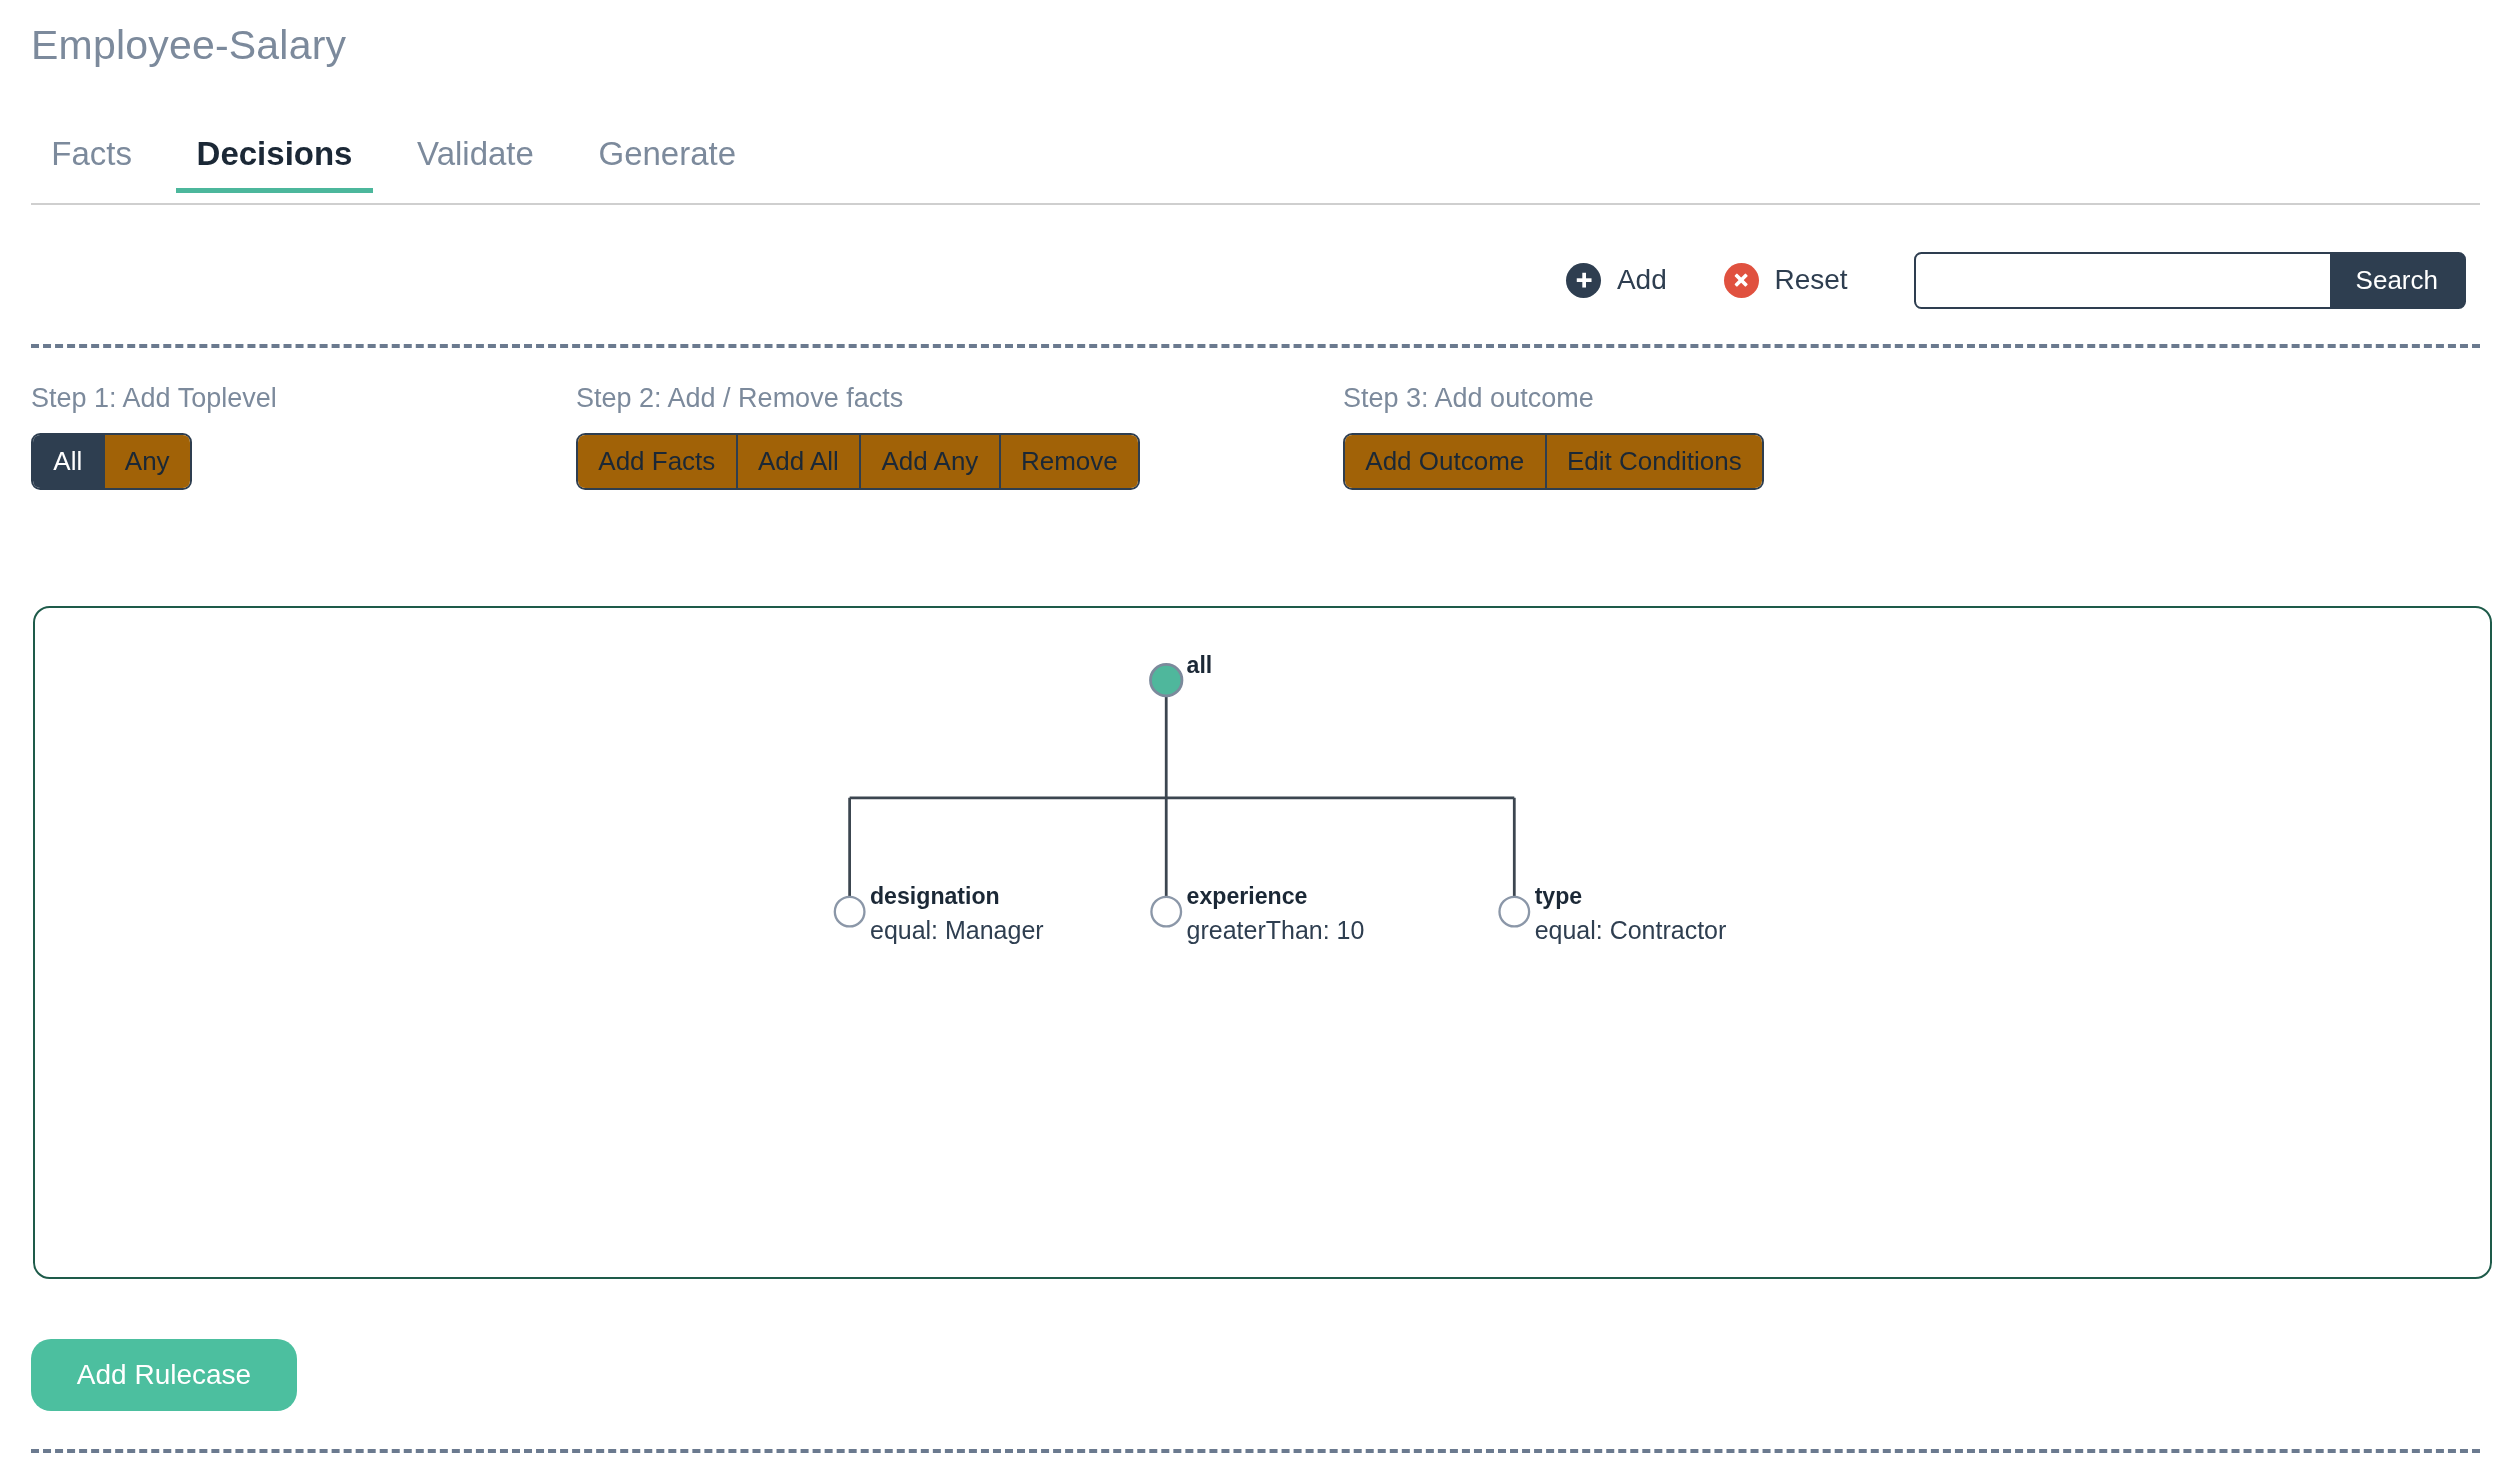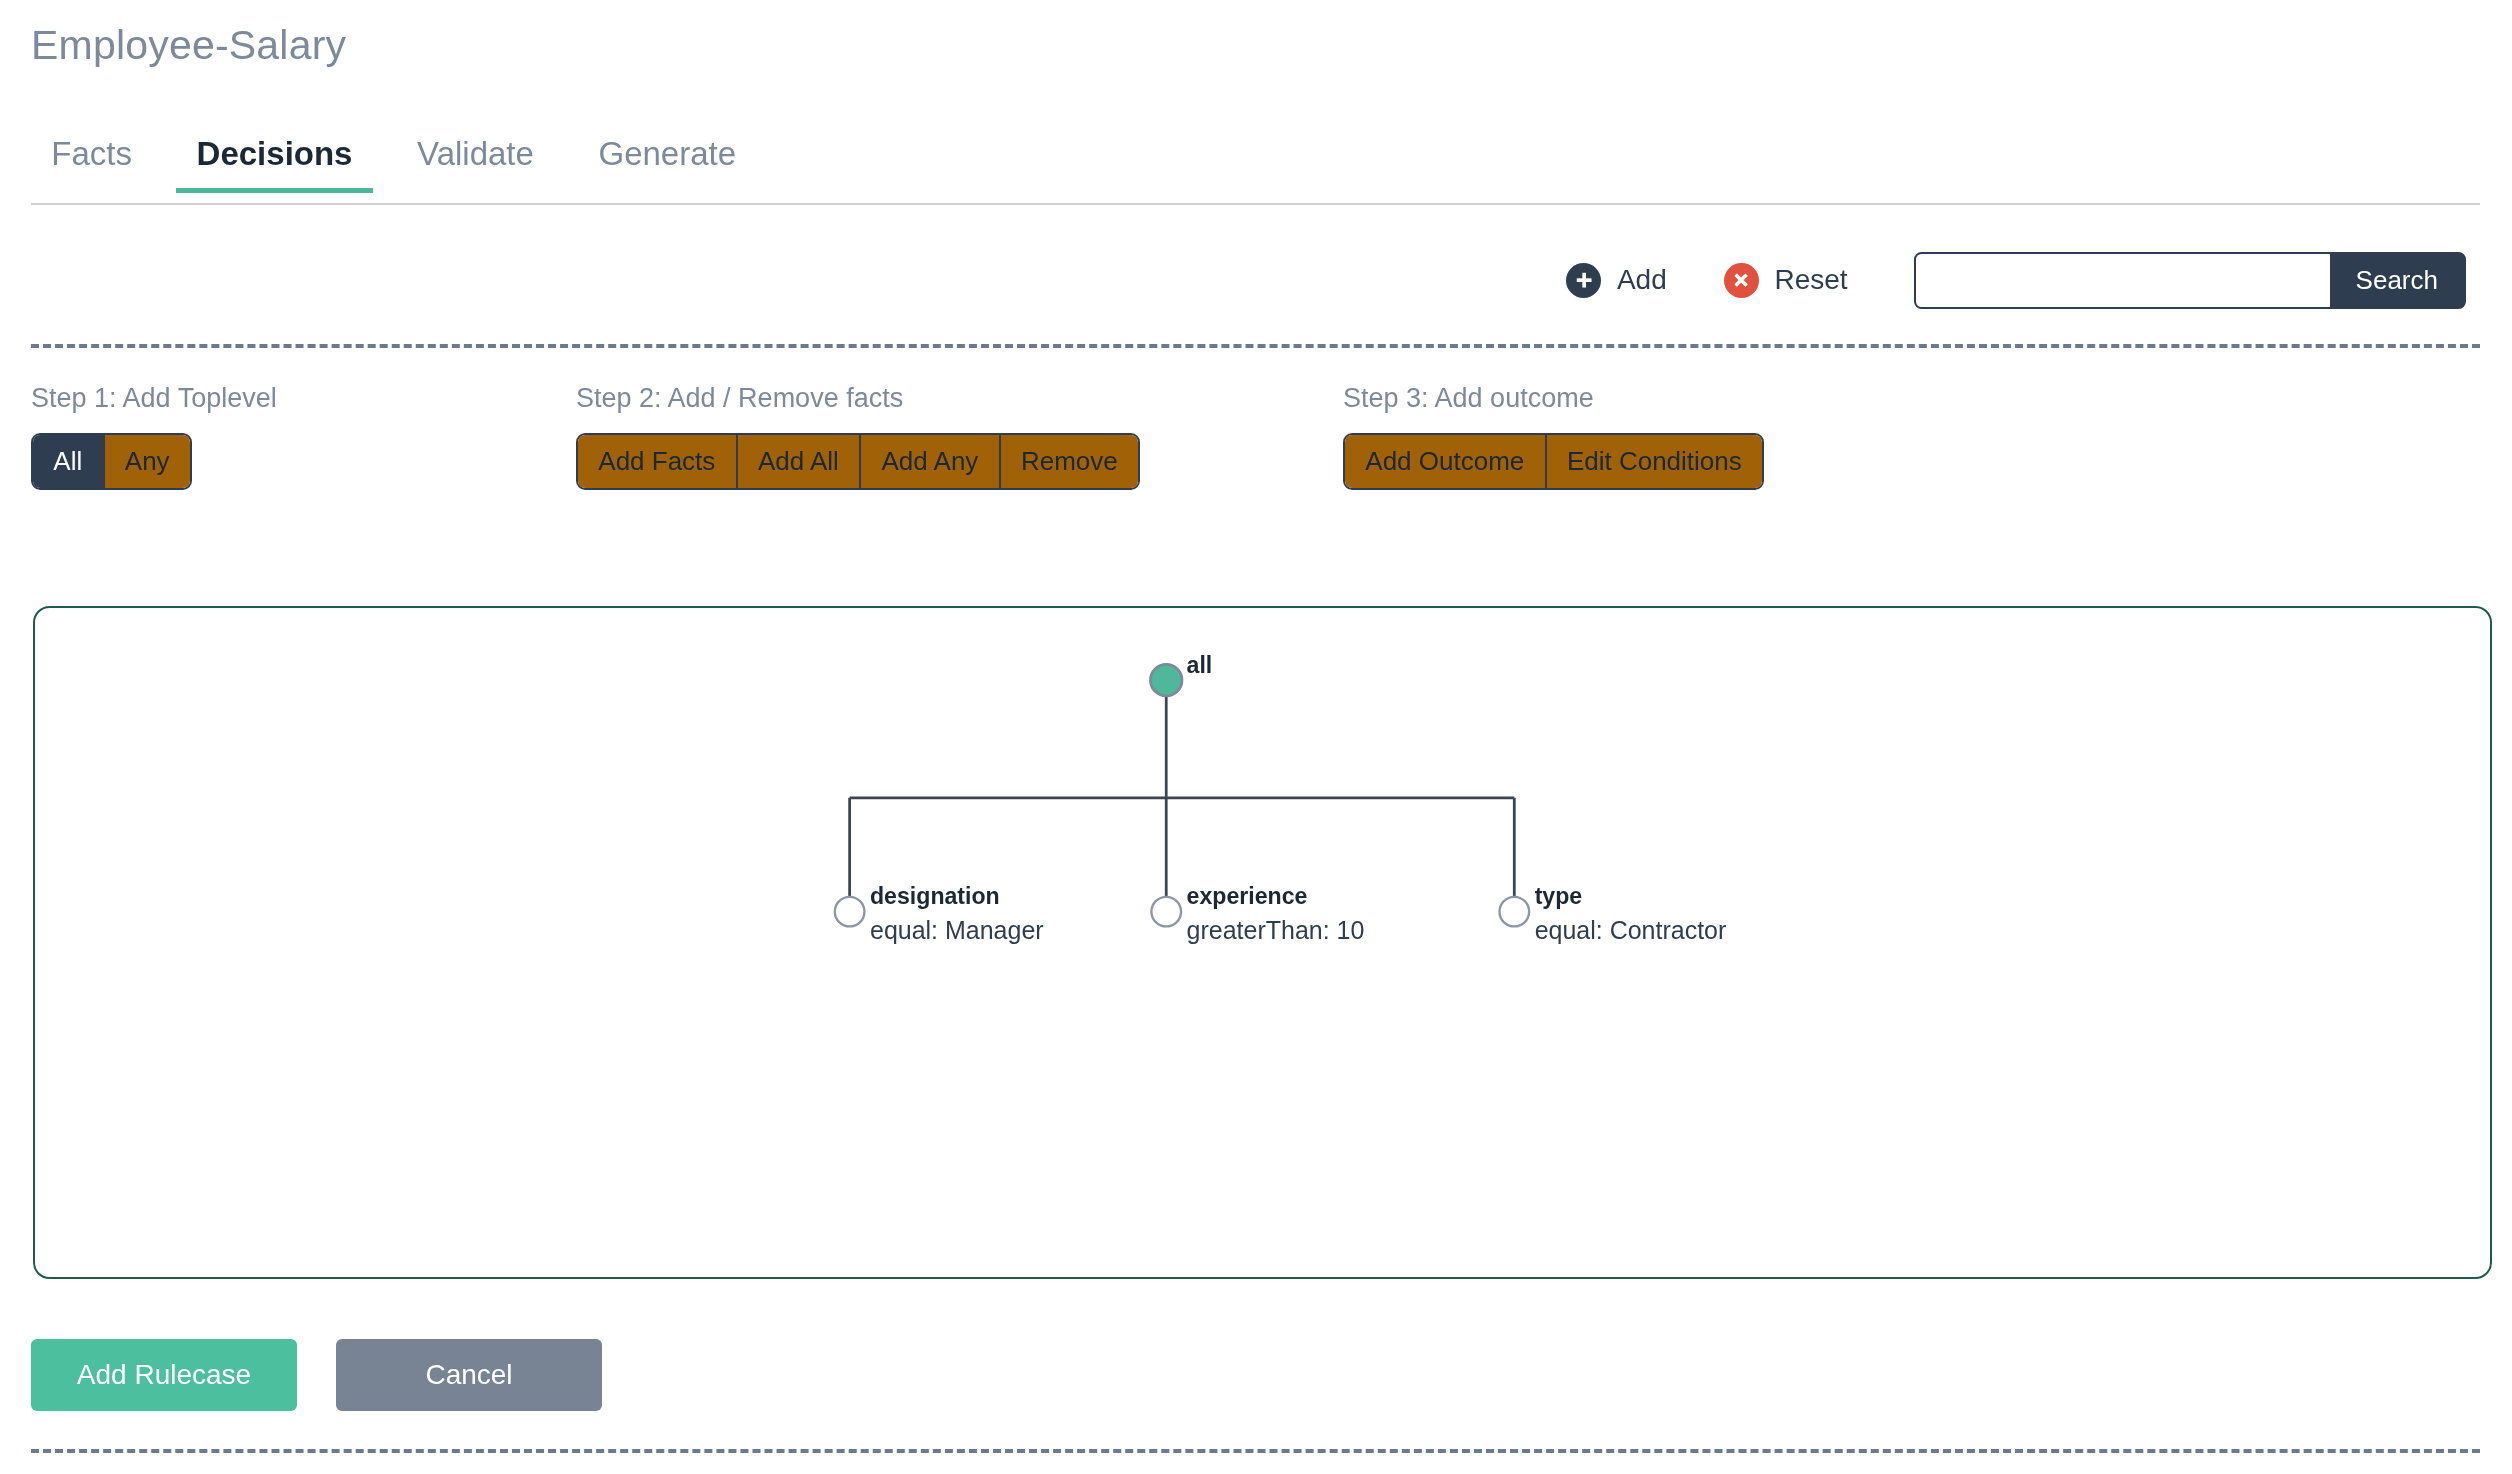--- a/index.html
+++ b/index.html
@@ -222,21 +222,21 @@
   
   .footer-actions {
     position: absolute;
     left: 31px;
     top: 1339px;
     display: flex;
     gap: 39px;
   }
   .action-btn {
     border: 0;
-    border-radius: 6px;
+    border-radius: 20px;
     font-size: 28px;
     font-family: "Liberation Sans", sans-serif;
     color: #ffffff;
     padding: 0 35px;
     height: 72px;
     min-width: 266px;
     cursor: pointer;
     white-space: nowrap;
   }
   .action-btn.primary { background: #4cbf9f; }
@@ -347,17 +347,16 @@
       <circle cx="1598" cy="328" r="16" fill="#ffffff" stroke="#8b97a8" stroke-width="2.5"></circle>
       <text class="node-title" x="1620" y="320">type</text>
       <text class="node-cond" x="1620" y="358">equal: Contractor</text>
     </g>
 
   </svg>
 </div>
 
 <div class="footer-actions">
   <button class="action-btn primary">Add Rulecase</button>
-  <button class="action-btn secondary">Cancel</button>
 </div>
 
 <div class="dashed-rule dashed-bottom"></div>
 
 
 </body></html>

